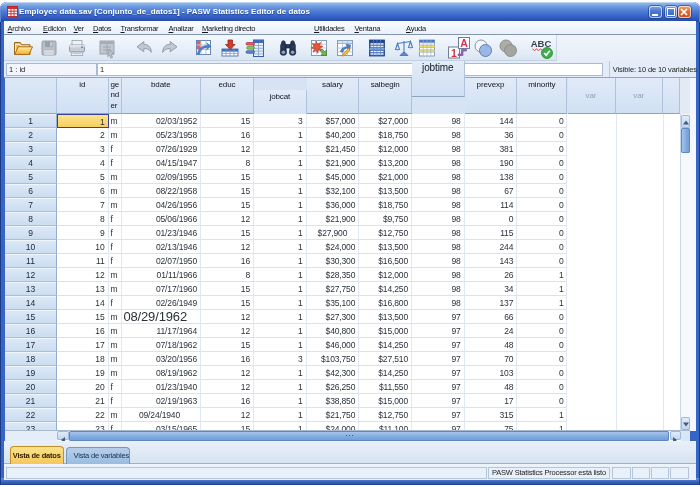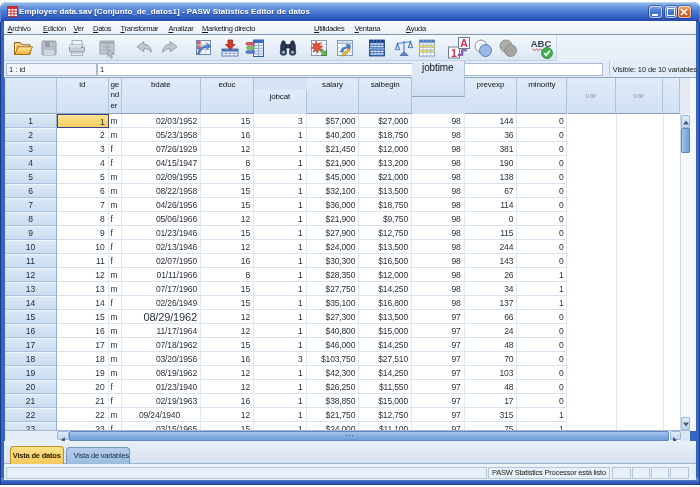--- a/index.html
+++ b/index.html
@@ -287,21 +287,21 @@
 <div class="a" style="left:354.30px;top:98.00px;width:52.70px;height:14.00px;box-sizing:border-box;font-size:8.5px;letter-spacing:-0.15px;color:#2A313B;line-height:14.60px;text-align:right;padding-right:3px;border-right:1px solid #E1E8F2;border-bottom:1px solid #D8E3F0;">$9,750</div>
 <div class="a" style="left:407.00px;top:98.00px;width:52.60px;height:14.00px;box-sizing:border-box;font-size:8.5px;letter-spacing:-0.15px;color:#2A313B;line-height:14.60px;text-align:right;padding-right:3px;border-right:1px solid #E1E8F2;border-bottom:1px solid #D8E3F0;">98</div>
 <div class="a" style="left:459.60px;top:98.00px;width:52.70px;height:14.00px;box-sizing:border-box;font-size:8.5px;letter-spacing:-0.15px;color:#2A313B;line-height:14.60px;text-align:right;padding-right:3px;border-right:1px solid #E1E8F2;border-bottom:1px solid #D8E3F0;">0</div>
 <div class="a" style="left:512.30px;top:98.00px;width:50.20px;height:14.00px;box-sizing:border-box;font-size:8.5px;letter-spacing:-0.15px;color:#2A313B;line-height:14.60px;text-align:right;padding-right:3px;border-right:1px solid #E1E8F2;border-bottom:1px solid #D8E3F0;">0</div>
 <div class="a" style="left:0;top:112.00px;width:52px;height:14.00px;background:linear-gradient(#DCE9F8,#CBDDF1);border-right:1px solid #96AECE;border-bottom:1px solid #A9BED8;box-shadow:inset 0 1px 0 #EFF5FC;box-sizing:border-box;font-size:8.5px;color:#1E2630;text-align:center;line-height:14.60px;">9</div>
 <div class="a" style="left:52.00px;top:112.00px;width:51.50px;height:14.00px;box-sizing:border-box;font-size:8.5px;letter-spacing:-0.15px;color:#2A313B;line-height:14.60px;text-align:right;padding-right:3px;border-right:1px solid #E1E8F2;border-bottom:1px solid #D8E3F0;">9</div>
 <div class="a" style="left:103.50px;top:112.00px;width:13.00px;height:14.00px;box-sizing:border-box;font-size:8.5px;letter-spacing:-0.15px;color:#2A313B;line-height:14.60px;text-align:left;padding-left:2px;border-right:1px solid #E1E8F2;border-bottom:1px solid #D8E3F0;">f</div>
 <div class="a" style="left:116.50px;top:112.00px;width:79.50px;height:14.00px;box-sizing:border-box;font-size:8.5px;letter-spacing:-0.15px;color:#2A313B;line-height:14.60px;text-align:right;padding-right:3px;border-right:1px solid #E1E8F2;border-bottom:1px solid #D8E3F0;">01/23/1946</div>
 <div class="a" style="left:196.00px;top:112.00px;width:53.00px;height:14.00px;box-sizing:border-box;font-size:8.5px;letter-spacing:-0.15px;color:#2A313B;line-height:14.60px;text-align:right;padding-right:3px;border-right:1px solid #E1E8F2;border-bottom:1px solid #D8E3F0;">15</div>
 <div class="a" style="left:249.00px;top:112.00px;width:52.70px;height:14.00px;box-sizing:border-box;font-size:8.5px;letter-spacing:-0.15px;color:#2A313B;line-height:14.60px;text-align:right;padding-right:3px;border-right:1px solid #E1E8F2;border-bottom:1px solid #D8E3F0;">1</div>
-<div class="a" style="left:301.70px;top:112.00px;width:52.60px;height:14.00px;box-sizing:border-box;font-size:8.5px;letter-spacing:-0.15px;color:#2A313B;line-height:14.60px;text-align:right;padding-right:3px;border-right:1px solid #E1E8F2;border-bottom:1px solid #D8E3F0;">$27,900</div>
+<div class="a" style="left:301.70px;top:112.00px;width:52.60px;height:14.00px;box-sizing:border-box;font-size:8.5px;letter-spacing:-0.15px;color:#2A313B;line-height:14.60px;text-align:right;padding-right:11px;border-right:1px solid #E1E8F2;border-bottom:1px solid #D8E3F0;">$27,900</div>
 <div class="a" style="left:354.30px;top:112.00px;width:52.70px;height:14.00px;box-sizing:border-box;font-size:8.5px;letter-spacing:-0.15px;color:#2A313B;line-height:14.60px;text-align:right;padding-right:3px;border-right:1px solid #E1E8F2;border-bottom:1px solid #D8E3F0;">$12,750</div>
 <div class="a" style="left:407.00px;top:112.00px;width:52.60px;height:14.00px;box-sizing:border-box;font-size:8.5px;letter-spacing:-0.15px;color:#2A313B;line-height:14.60px;text-align:right;padding-right:3px;border-right:1px solid #E1E8F2;border-bottom:1px solid #D8E3F0;">98</div>
 <div class="a" style="left:459.60px;top:112.00px;width:52.70px;height:14.00px;box-sizing:border-box;font-size:8.5px;letter-spacing:-0.15px;color:#2A313B;line-height:14.60px;text-align:right;padding-right:3px;border-right:1px solid #E1E8F2;border-bottom:1px solid #D8E3F0;">115</div>
 <div class="a" style="left:512.30px;top:112.00px;width:50.20px;height:14.00px;box-sizing:border-box;font-size:8.5px;letter-spacing:-0.15px;color:#2A313B;line-height:14.60px;text-align:right;padding-right:3px;border-right:1px solid #E1E8F2;border-bottom:1px solid #D8E3F0;">0</div>
 <div class="a" style="left:0;top:126.00px;width:52px;height:14.00px;background:linear-gradient(#DCE9F8,#CBDDF1);border-right:1px solid #96AECE;border-bottom:1px solid #A9BED8;box-shadow:inset 0 1px 0 #EFF5FC;box-sizing:border-box;font-size:8.5px;color:#1E2630;text-align:center;line-height:14.60px;">10</div>
 <div class="a" style="left:52.00px;top:126.00px;width:51.50px;height:14.00px;box-sizing:border-box;font-size:8.5px;letter-spacing:-0.15px;color:#2A313B;line-height:14.60px;text-align:right;padding-right:3px;border-right:1px solid #E1E8F2;border-bottom:1px solid #D8E3F0;">10</div>
 <div class="a" style="left:103.50px;top:126.00px;width:13.00px;height:14.00px;box-sizing:border-box;font-size:8.5px;letter-spacing:-0.15px;color:#2A313B;line-height:14.60px;text-align:left;padding-left:2px;border-right:1px solid #E1E8F2;border-bottom:1px solid #D8E3F0;">f</div>
 <div class="a" style="left:116.50px;top:126.00px;width:79.50px;height:14.00px;box-sizing:border-box;font-size:8.5px;letter-spacing:-0.15px;color:#2A313B;line-height:14.60px;text-align:right;padding-right:3px;border-right:1px solid #E1E8F2;border-bottom:1px solid #D8E3F0;">02/13/1946</div>
 <div class="a" style="left:196.00px;top:126.00px;width:53.00px;height:14.00px;box-sizing:border-box;font-size:8.5px;letter-spacing:-0.15px;color:#2A313B;line-height:14.60px;text-align:right;padding-right:3px;border-right:1px solid #E1E8F2;border-bottom:1px solid #D8E3F0;">12</div>
 <div class="a" style="left:249.00px;top:126.00px;width:52.70px;height:14.00px;box-sizing:border-box;font-size:8.5px;letter-spacing:-0.15px;color:#2A313B;line-height:14.60px;text-align:right;padding-right:3px;border-right:1px solid #E1E8F2;border-bottom:1px solid #D8E3F0;">1</div>
@@ -350,21 +350,21 @@
 <div class="a" style="left:196.00px;top:182.00px;width:53.00px;height:14.00px;box-sizing:border-box;font-size:8.5px;letter-spacing:-0.15px;color:#2A313B;line-height:14.60px;text-align:right;padding-right:3px;border-right:1px solid #E1E8F2;border-bottom:1px solid #D8E3F0;">15</div>
 <div class="a" style="left:249.00px;top:182.00px;width:52.70px;height:14.00px;box-sizing:border-box;font-size:8.5px;letter-spacing:-0.15px;color:#2A313B;line-height:14.60px;text-align:right;padding-right:3px;border-right:1px solid #E1E8F2;border-bottom:1px solid #D8E3F0;">1</div>
 <div class="a" style="left:301.70px;top:182.00px;width:52.60px;height:14.00px;box-sizing:border-box;font-size:8.5px;letter-spacing:-0.15px;color:#2A313B;line-height:14.60px;text-align:right;padding-right:3px;border-right:1px solid #E1E8F2;border-bottom:1px solid #D8E3F0;">$35,100</div>
 <div class="a" style="left:354.30px;top:182.00px;width:52.70px;height:14.00px;box-sizing:border-box;font-size:8.5px;letter-spacing:-0.15px;color:#2A313B;line-height:14.60px;text-align:right;padding-right:3px;border-right:1px solid #E1E8F2;border-bottom:1px solid #D8E3F0;">$16,800</div>
 <div class="a" style="left:407.00px;top:182.00px;width:52.60px;height:14.00px;box-sizing:border-box;font-size:8.5px;letter-spacing:-0.15px;color:#2A313B;line-height:14.60px;text-align:right;padding-right:3px;border-right:1px solid #E1E8F2;border-bottom:1px solid #D8E3F0;">98</div>
 <div class="a" style="left:459.60px;top:182.00px;width:52.70px;height:14.00px;box-sizing:border-box;font-size:8.5px;letter-spacing:-0.15px;color:#2A313B;line-height:14.60px;text-align:right;padding-right:3px;border-right:1px solid #E1E8F2;border-bottom:1px solid #D8E3F0;">137</div>
 <div class="a" style="left:512.30px;top:182.00px;width:50.20px;height:14.00px;box-sizing:border-box;font-size:8.5px;letter-spacing:-0.15px;color:#2A313B;line-height:14.60px;text-align:right;padding-right:3px;border-right:1px solid #E1E8F2;border-bottom:1px solid #D8E3F0;">1</div>
 <div class="a" style="left:0;top:196.00px;width:52px;height:14.00px;background:linear-gradient(#DCE9F8,#CBDDF1);border-right:1px solid #96AECE;border-bottom:1px solid #A9BED8;box-shadow:inset 0 1px 0 #EFF5FC;box-sizing:border-box;font-size:8.5px;color:#1E2630;text-align:center;line-height:14.60px;">15</div>
 <div class="a" style="left:52.00px;top:196.00px;width:51.50px;height:14.00px;box-sizing:border-box;font-size:8.5px;letter-spacing:-0.15px;color:#2A313B;line-height:14.60px;text-align:right;padding-right:3px;border-right:1px solid #E1E8F2;border-bottom:1px solid #D8E3F0;">15</div>
 <div class="a" style="left:103.50px;top:196.00px;width:13.00px;height:14.00px;box-sizing:border-box;font-size:8.5px;letter-spacing:-0.15px;color:#2A313B;line-height:14.60px;text-align:left;padding-left:2px;border-right:1px solid #E1E8F2;border-bottom:1px solid #D8E3F0;">m</div>
-<div class="a" style="left:116.50px;top:196.00px;width:79.50px;height:14.00px;box-sizing:border-box;font-size:11px;letter-spacing:-0.15px;color:#2A313B;line-height:14.60px;text-align:right;padding-right:3px;border-right:1px solid #E1E8F2;border-bottom:1px solid #D8E3F0;">08/29/1962</div>
+<div class="a" style="left:116.50px;top:196.00px;width:79.50px;height:14.00px;box-sizing:border-box;font-size:13px;letter-spacing:-0.15px;color:#2A313B;line-height:14.60px;text-align:right;padding-right:13px;border-right:1px solid #E1E8F2;border-bottom:1px solid #D8E3F0;">08/29/1962</div>
 <div class="a" style="left:196.00px;top:196.00px;width:53.00px;height:14.00px;box-sizing:border-box;font-size:8.5px;letter-spacing:-0.15px;color:#2A313B;line-height:14.60px;text-align:right;padding-right:3px;border-right:1px solid #E1E8F2;border-bottom:1px solid #D8E3F0;">12</div>
 <div class="a" style="left:249.00px;top:196.00px;width:52.70px;height:14.00px;box-sizing:border-box;font-size:8.5px;letter-spacing:-0.15px;color:#2A313B;line-height:14.60px;text-align:right;padding-right:3px;border-right:1px solid #E1E8F2;border-bottom:1px solid #D8E3F0;">1</div>
 <div class="a" style="left:301.70px;top:196.00px;width:52.60px;height:14.00px;box-sizing:border-box;font-size:8.5px;letter-spacing:-0.15px;color:#2A313B;line-height:14.60px;text-align:right;padding-right:3px;border-right:1px solid #E1E8F2;border-bottom:1px solid #D8E3F0;">$27,300</div>
 <div class="a" style="left:354.30px;top:196.00px;width:52.70px;height:14.00px;box-sizing:border-box;font-size:8.5px;letter-spacing:-0.15px;color:#2A313B;line-height:14.60px;text-align:right;padding-right:3px;border-right:1px solid #E1E8F2;border-bottom:1px solid #D8E3F0;">$13,500</div>
 <div class="a" style="left:407.00px;top:196.00px;width:52.60px;height:14.00px;box-sizing:border-box;font-size:8.5px;letter-spacing:-0.15px;color:#2A313B;line-height:14.60px;text-align:right;padding-right:3px;border-right:1px solid #E1E8F2;border-bottom:1px solid #D8E3F0;">97</div>
 <div class="a" style="left:459.60px;top:196.00px;width:52.70px;height:14.00px;box-sizing:border-box;font-size:8.5px;letter-spacing:-0.15px;color:#2A313B;line-height:14.60px;text-align:right;padding-right:3px;border-right:1px solid #E1E8F2;border-bottom:1px solid #D8E3F0;">66</div>
 <div class="a" style="left:512.30px;top:196.00px;width:50.20px;height:14.00px;box-sizing:border-box;font-size:8.5px;letter-spacing:-0.15px;color:#2A313B;line-height:14.60px;text-align:right;padding-right:3px;border-right:1px solid #E1E8F2;border-bottom:1px solid #D8E3F0;">0</div>
 <div class="a" style="left:0;top:210.00px;width:52px;height:14.00px;background:linear-gradient(#DCE9F8,#CBDDF1);border-right:1px solid #96AECE;border-bottom:1px solid #A9BED8;box-shadow:inset 0 1px 0 #EFF5FC;box-sizing:border-box;font-size:8.5px;color:#1E2630;text-align:center;line-height:14.60px;">16</div>
 <div class="a" style="left:52.00px;top:210.00px;width:51.50px;height:14.00px;box-sizing:border-box;font-size:8.5px;letter-spacing:-0.15px;color:#2A313B;line-height:14.60px;text-align:right;padding-right:3px;border-right:1px solid #E1E8F2;border-bottom:1px solid #D8E3F0;">16</div>
 <div class="a" style="left:103.50px;top:210.00px;width:13.00px;height:14.00px;box-sizing:border-box;font-size:8.5px;letter-spacing:-0.15px;color:#2A313B;line-height:14.60px;text-align:left;padding-left:2px;border-right:1px solid #E1E8F2;border-bottom:1px solid #D8E3F0;">m</div>

